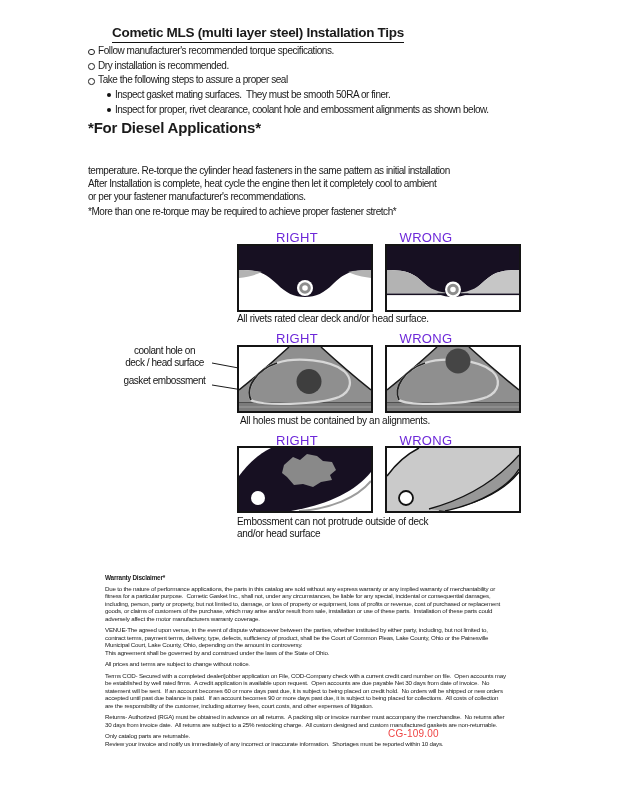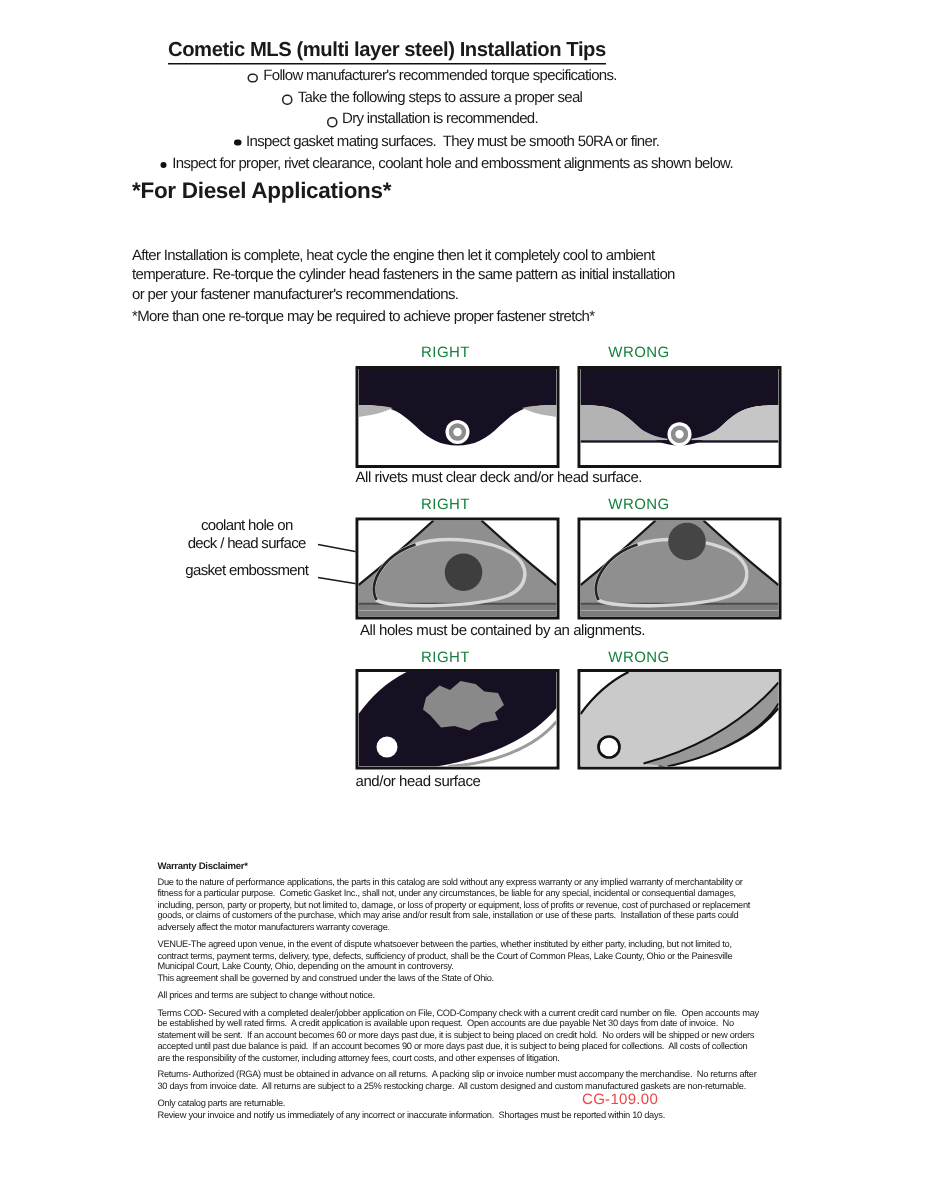--- a/index.html
+++ b/index.html
@@ -5,32 +5,32 @@
   html,body{margin:0;padding:0;background:#ffffff;}
   .page{position:relative;width:616px;height:800px;background:#ffffff;overflow:hidden;
         font-family:"Liberation Sans", sans-serif;color:#1a1a1a;}
   .abs{position:absolute;}
   .pre{white-space:pre;}
   
   .title{left:112px;top:25px;font-size:13.5px;font-weight:bold;letter-spacing:-0.3px;
          border-bottom:1.6px solid #111;padding-bottom:2px;display:inline-block;}
   
   .bullets{left:88px;top:44px;font-size:10px;letter-spacing:-0.45px;}
-  .b-row{display:flex;align-items:flex-start;line-height:14.7px;height:14.7px;justify-content:center;}
+  .b-row{display:flex;align-items:flex-start;line-height:14.7px;height:14.7px;}
   .b-sub{margin-left:19px;}
   .glyph-o{width:4.6px;height:4.6px;border:1.1px solid #222;border-radius:50%;margin:4.6px 3.5px 0 0;flex:0 0 auto;}
   .glyph-dot{width:4.4px;height:4.4px;background:#111;border-radius:50%;margin:5px 3.5px 0 0;flex:0 0 auto;}
   
   .h2{left:88px;top:119px;font-size:15px;font-weight:bold;letter-spacing:-0.2px;}
   .body-lines{font-size:10px;letter-spacing:-0.45px;line-height:13.2px;}
   .p1{left:88px;top:136px;}
   .p2{left:88px;top:164px;}
   .note{left:88px;top:206px;font-size:10px;letter-spacing:-0.45px;}
   
-  .fig-label{width:120px;text-align:center;font-size:10px;letter-spacing:0.3px;color:#15803d;}
+  .fig-label{width:120px;text-align:center;font-size:13px;letter-spacing:0.3px;color:#6d28d9;}
   .panel{width:136px;height:68px;border:2px solid #141414;box-sizing:border-box;background:#fff;}
   .panel3{height:67px;}
   .caption{font-size:10px;letter-spacing:-0.3px;color:#141414;line-height:12.3px;}
   .callout{font-size:10px;letter-spacing:-0.45px;text-align:center;width:93px;line-height:11.5px;color:#141414;}
   
   .warranty{left:105px;top:574px;width:432px;font-size:6.2px;letter-spacing:-0.2px;line-height:7.5px;color:#222;}
   .w-block{margin-bottom:4px;}
   .w-head{font-weight:bold;font-size:6.4px;margin-bottom:3px;}
   
   .pagenum{left:388px;top:728px;font-size:10px;letter-spacing:0.2px;color:#ef4444;}
@@ -42,40 +42,40 @@
 
   <div class="abs title pre">Cometic MLS (multi layer steel) Installation Tips</div>
 
   <div class="abs bullets">
     <div class="b-row">
       <span class="glyph-o"></span>
       <span class="pre">Follow manufacturer's recommended torque specifications.</span>
     </div>
     <div class="b-row">
       <span class="glyph-o"></span>
-      <span class="pre">Take the following steps to assure a proper seal</span>
+      <span class="pre">Dry installation is recommended.</span>
     </div>
     <div class="b-row">
       <span class="glyph-o"></span>
-      <span class="pre">Dry installation is recommended.</span>
+      <span class="pre">Take the following steps to assure a proper seal</span>
     </div>
     <div class="b-row b-sub">
       <span class="glyph-dot"></span>
       <span class="pre">Inspect gasket mating surfaces.  They must be smooth 50RA or finer.</span>
     </div>
     <div class="b-row b-sub">
       <span class="glyph-dot"></span>
       <span class="pre">Inspect for proper, rivet clearance, coolant hole and embossment alignments as shown below.</span>
     </div>
   </div>
 
   <div class="abs h2 pre">*For Diesel Applications*</div>
   <div class="abs body-lines p2">
+      <div>temperature. Re-torque the cylinder head fasteners in the same pattern as initial installation</div>
       <div>After Installation is complete, heat cycle the engine then let it completely cool to ambient</div>
-      <div>temperature. Re-torque the cylinder head fasteners in the same pattern as initial installation</div>
       <div>or per your fastener manufacturer's recommendations.</div>
     </div>
   <div class="abs note pre">*More than one re-torque may be required to achieve proper fastener stretch*</div>
 
   <div class="abs fig-label" style="left:237px;top:230px;">RIGHT</div>
   <div class="abs fig-label" style="left:366px;top:230px;">WRONG</div>
 
   <div class="abs panel" style="left:237px;top:244px;">
     <svg width="132" height="64" viewBox="0 0 132 64">
       <rect width="132" height="64" fill="#ffffff"></rect>
@@ -90,21 +90,21 @@
     <svg width="132" height="64" viewBox="0 0 132 64">
       <rect width="132" height="64" fill="#ffffff"></rect>
       <path d="M0,0 H132 V24 C110,24 105,28 94,38 C85,47 77,51 66,51 C55,51 47,47 38,38 C27,28 22,24 0,24 Z" fill="#171022"></path>
       <path d="M0,24 C22,24 27,28 38,38 C43,42.5 50,45.5 58,46.5 L58,47.5 H0 Z" fill="#b3b3b3"></path>
       <path d="M132,24 C110,24 105,28 94,38 C89,42.5 82,45.5 74,46.5 L74,47.5 H132 Z" fill="#c6c6c6"></path>
       <rect x="0" y="47.5" width="132" height="1.6" fill="#171022"></rect>
       <circle cx="66" cy="43.5" r="8" fill="#ffffff"></circle>
       <circle cx="66" cy="43.5" r="4.3" fill="none" stroke="#8d8d8d" stroke-width="3"></circle>
     </svg>
   </div>
-  <div class="abs caption pre" style="left:237px;top:313px;">All rivets must clear deck and/or head surface.</div>
+  <div class="abs caption pre" style="left:237px;top:313px;">All rivets rated clear deck and/or head surface.</div>
 
   <div class="abs fig-label" style="left:237px;top:331px;">RIGHT</div>
   <div class="abs fig-label" style="left:366px;top:331px;">WRONG</div>
 
   <div class="abs callout" style="left:118px;top:345px;">
       <div>coolant hole on</div>
       <div>deck / head surface</div>
     </div>
   <div class="abs callout pre" style="left:118px;top:375px;">gasket embossment</div>
   <svg class="abs" style="left:211px;top:349px;" width="95" height="50">
@@ -162,20 +162,21 @@
       <path d="M32,0 H132 V24 C116,44 87,57 52,63 H0 V28 C8,17 18,7 32,0 Z" fill="#cacaca"></path>
       <path d="M32,0 C18,7 8,17 0,28" stroke="#121212" stroke-width="1.5" fill="none"></path>
       <path d="M132,24 C116,44 87,57 52,63" stroke="#121212" stroke-width="1.5" fill="none"></path>
       <path d="M132,7 C110,32 79,51 42,61 L58,63 C95,55 122,38 132,21 Z" fill="#989898"></path>
       <path d="M132,7 C110,32 79,51 42,61" stroke="#121212" stroke-width="1.3" fill="none"></path>
       <path d="M132,21 C122,38 95,55 58,63" stroke="#121212" stroke-width="1.3" fill="none"></path>
       <circle cx="19" cy="50" r="7" fill="#ffffff" stroke="#121212" stroke-width="1.8"></circle>
     </svg>
   </div>
   <div class="abs caption" style="left:237px;top:516px;">
+      <div>Embossment can not protrude outside of deck</div>
       <div>and/or head surface</div>
     </div>
 
   <div class="abs warranty">
     <div class="w-head pre">Warranty Disclaimer*</div>
     <div class="w-block pre"><div>Due to the nature of performance applications, the parts in this catalog are sold without any express warranty or any implied warranty of merchantability or</div><div>fitness for a particular purpose.  Cometic Gasket Inc., shall not, under any circumstances, be liable for any special, incidental or consequential damages,</div><div>including, person, party or property, but not limited to, damage, or loss of property or equipment, loss of profits or revenue, cost of purchased or replacement</div><div>goods, or claims of customers of the purchase, which may arise and/or result from sale, installation or use of these parts.  Installation of these parts could</div><div>adversely affect the motor manufacturers warranty coverage.</div></div>
     <div class="w-block pre"><div>VENUE-The agreed upon venue, in the event of dispute whatsoever between the parties, whether instituted by either party, including, but not limited to,</div><div>contract terms, payment terms, delivery, type, defects, sufficiency of product, shall be the Court of Common Pleas, Lake County, Ohio or the Painesville</div><div>Municipal Court, Lake County, Ohio, depending on the amount in controversy.</div><div>This agreement shall be governed by and construed under the laws of the State of Ohio.</div></div>
     <div class="w-block pre">All prices and terms are subject to change without notice.</div>
     <div class="w-block pre"><div>Terms COD- Secured with a completed dealer/jobber application on File, COD-Company check with a current credit card number on file.  Open accounts may</div><div>be established by well rated firms.  A credit application is available upon request.  Open accounts are due payable Net 30 days from date of invoice.  No</div><div>statement will be sent.  If an account becomes 60 or more days past due, it is subject to being placed on credit hold.  No orders will be shipped or new orders</div><div>accepted until past due balance is paid.  If an account becomes 90 or more days past due, it is subject to being placed for collections.  All costs of collection</div><div>are the responsibility of the customer, including attorney fees, court costs, and other expenses of litigation.</div></div>
     <div class="w-block pre"><div>Returns- Authorized (RGA) must be obtained in advance on all returns.  A packing slip or invoice number must accompany the merchandise.  No returns after</div><div>30 days from invoice date.  All returns are subject to a 25% restocking charge.  All custom designed and custom manufactured gaskets are non-returnable.</div></div>

